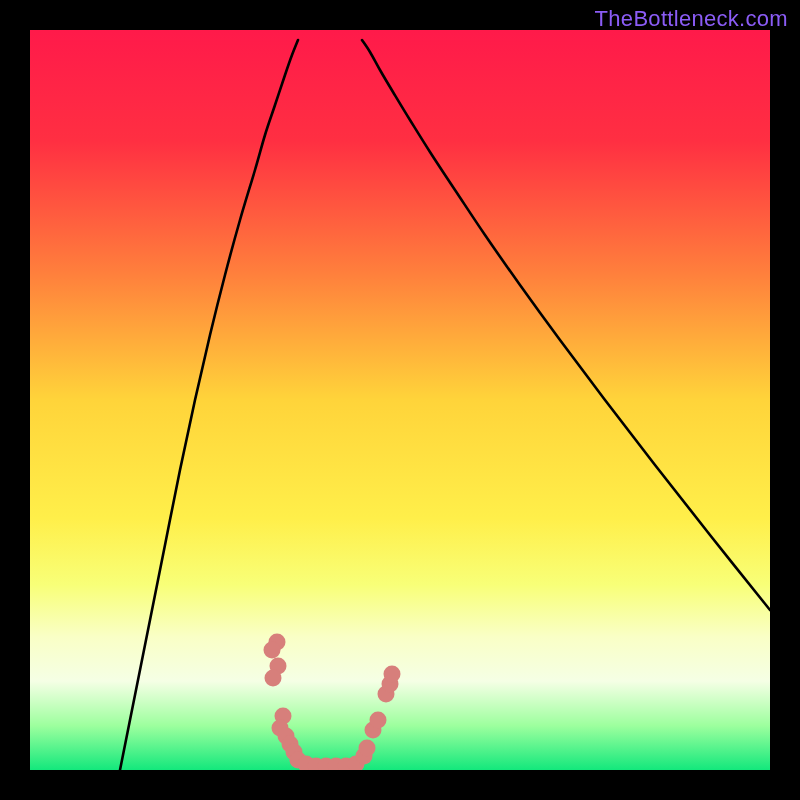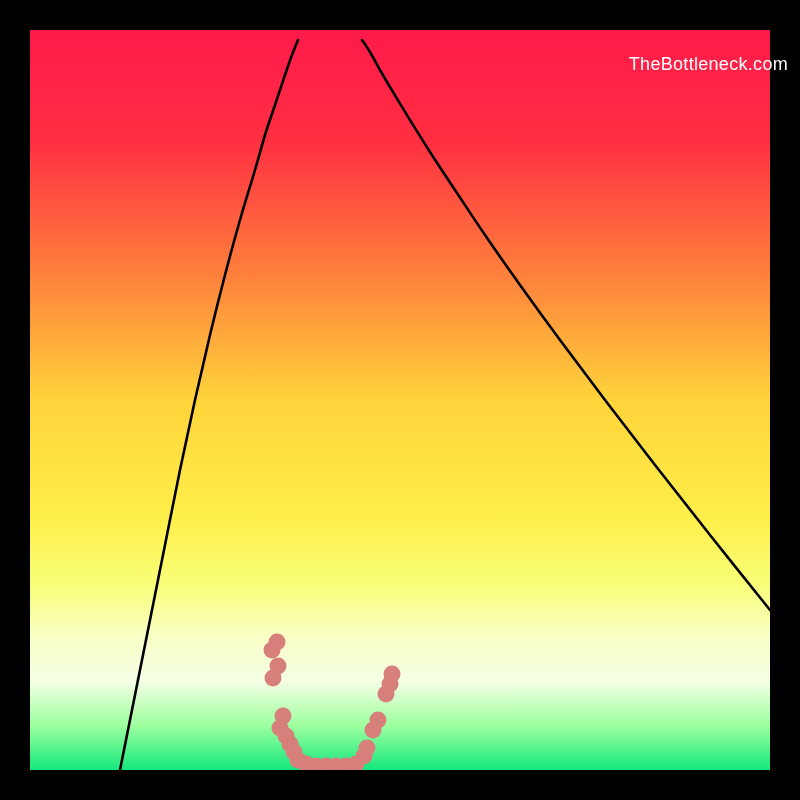--- a/index.html
+++ b/index.html
@@ -14,27 +14,26 @@
   .frame {
     position: relative;
     width: 800px;
     height: 800px;
     background: #000;
   }
   .watermark {
     position: absolute;
     top: 6px;
     right: 12px;
-    font-size: 18px;
+    font-size: 22px;
     font-weight: 500;
-    color: #ffffff;
+    color: #8b5cf6;
     letter-spacing: 0.3px;
     z-index: 10;
     user-select: none;
-    margin-top: 48px;
   }
   .plot-area {
     position: absolute;
     left: 30px;
     top: 30px;
     width: 740px;
     height: 740px;
   }
   svg {
     display: block;

